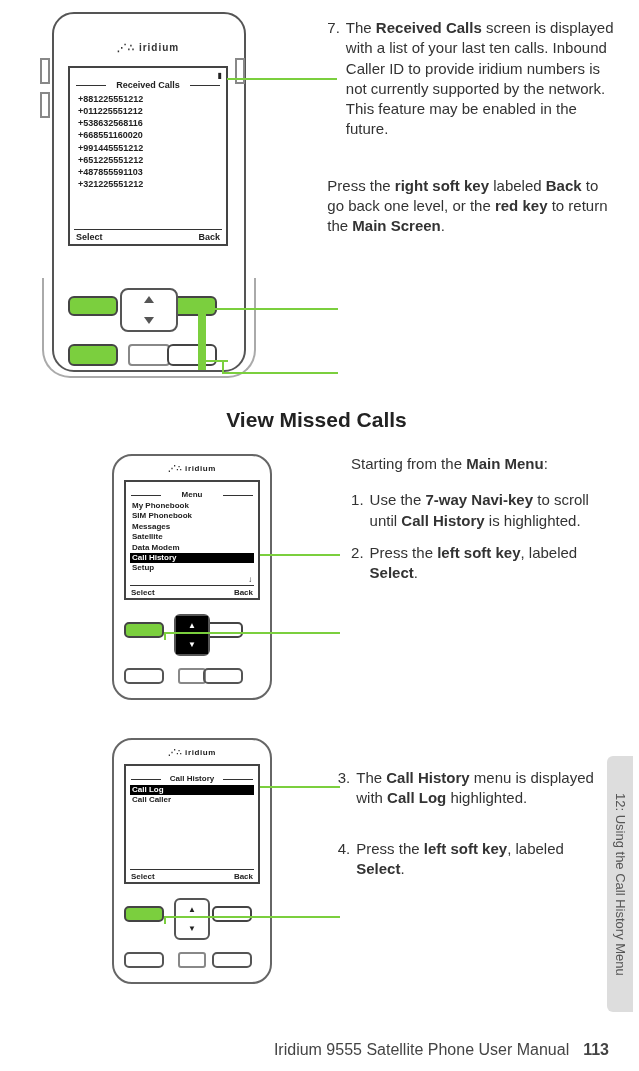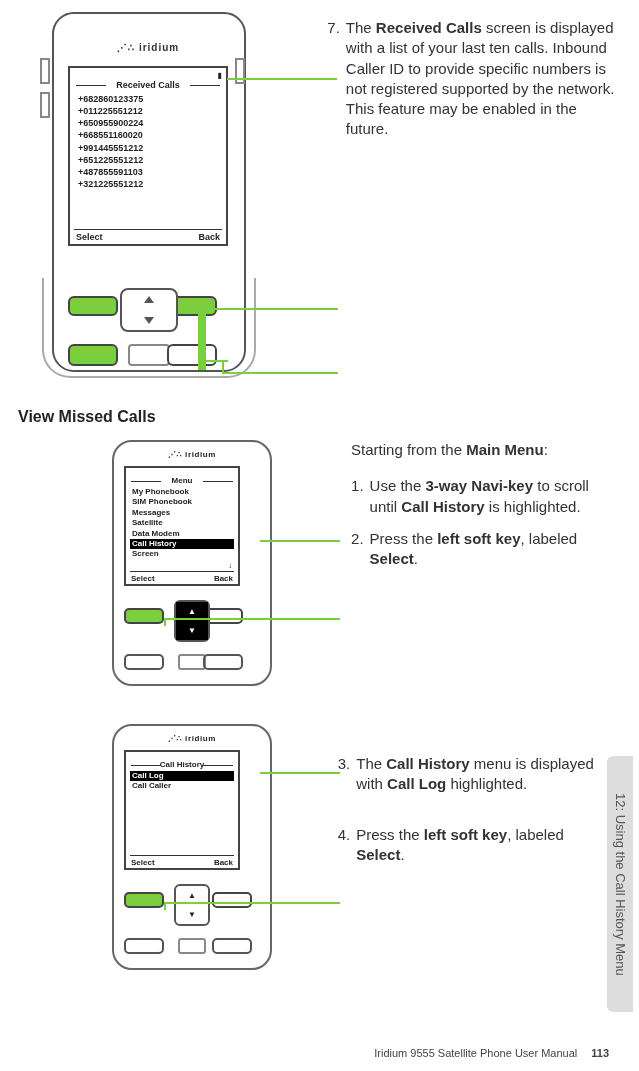--- a/index.html
+++ b/index.html
@@ -82,21 +82,21 @@
   
   .phone-small {
     width: 188px; height: 250px; position: relative;
   }
   .phone-small .body {
     position:absolute; left:14px; top:0; width:160px; height:246px;
     border:2px solid #666; border-radius:20px; background:#fff;
   }
   .phone-small .brand { position:absolute; left:18px; top:10px; width:152px; text-align:center; font-size:8px; font-weight:bold; letter-spacing:0.6px;}
   .phone-small .screen {
-    position:absolute; left:26px; top:26px; width:116px; height:120px;
+    position:absolute; left:26px; top:26px; width:136px; height:120px;
     border:2px solid #444;
   }
   .phone-small .screen .title { font-size:8px; margin-top:8px; font-weight:bold; text-align:center; position:relative;}
   .phone-small .screen .title:before, .phone-small .screen .title:after {
     content:""; position:absolute; top:50%; width:30px; height:1px; background:#333;
   }
   .phone-small .screen .title:before { left:5px;}
   .phone-small .screen .title:after { right:5px;}
   .phone-small .screen .menu { font-size:8px; font-weight:bold; padding:2px 6px 0 6px; line-height:1.3;}
   .phone-small .screen .menu .hl { background:#000; color:#fff; padding:0 2px; margin:0 -2px;}
@@ -126,41 +126,41 @@
     font-size: 15px;
     line-height: 1.35;
     color:#333;
   }
   .right-text .num { display:table-cell; padding-right:6px;}
   .right-text .body { display:table-cell;}
   .right-text .row { display:table; margin-bottom:12px;}
   b { font-weight:700; }
 
   h3.sect {
-    font-size:16px; font-weight:700; margin:0 0 14px 0;
+    font-size:21px; font-weight:700; margin:0 0 22px 0;text-align:center;
   }
   p.para {
     font-size:15px; line-height:1.35; margin:0 0 16px 0;
   }
 
   
   .side-tab {
     position:absolute; right:6px; top:756px;
     width:26px; height:256px;
     background:#ddd;
     border-radius:6px 0 0 6px;
     display:flex; align-items:center; justify-content:center;
   }
   .side-tab span {
     writing-mode: vertical-rl;
     font-size:13px; color:#555;
   }
   .footer {
     position:absolute; bottom:12px; left:0; right:30px;
-    text-align:right; font-size:11px; color:#444;
+    text-align:right; font-size:16px; color:#444;
   }
   .footer .pg { font-weight:700; margin-left:14px;}
 </style>
 </head>
 <body>
 
 <div class="page">
 
   <div style="display:flex; align-items:flex-start; position:relative;">
 
@@ -168,23 +168,23 @@
       <div class="outline"></div>
       <div class="body"></div>
       <div class="side-btn l1"></div>
         <div class="side-btn l2"></div>
         <div class="side-btn r1"></div>
       <div class="brand">⋰∴ iridium</div>
       <div class="screen">
         <div class="sig">▮</div>
         <div class="title">Received Calls</div>
         <div class="list">
-          <div>+682860123375</div>
+          <div>+881225551212</div>
           <div>+011225551212</div>
-          <div>+650955900224</div>
+          <div>+538632568116</div>
           <div>+668551160020</div>
           <div>+991445551212</div>
           <div>+651225551212</div>
           <div>+487855591103</div>
           <div>+321225551212</div>
         </div>
         <div class="divider"></div>
         <div class="softrow">
           <span>Select</span>
           <span>Back</span>
@@ -202,22 +202,25 @@
     <div class="leader" style="left:180px; top:290px; width:8px; height:62px;"></div>
     <div class="leader" style="left:180px; top:290px; width:140px; height:2px;"></div>
     <div class="leader" style="left:188px; top:342px; width:22px; height:2px;"></div>
     <div class="leader" style="left:204px; top:342px; width:2px; height:12px;"></div>
     <div class="leader" style="left:204px; top:354px; width:116px; height:2px;"></div>
 
     <div class="right-text" style="margin-left:60px; width:300px;">
       <div class="row">
         <div class="num">7.</div>
         <div class="body">
-          <span>The </span><b>Received Calls</b><span> screen is displayed with a list of your last ten calls. Inbound Caller ID to provide specific numbers is not registered supported by the network. This feature may be enabled in the future.</span>
-        </div>
+          <span>The </span><b>Received Calls</b><span> screen is displayed with a list of your last ten calls. Inbound Caller ID to provide iridium numbers is not currently supported by the network. This feature may be enabled in the future.</span>
+        </div>
+      </div>
+      <div style="margin-top:36px;">
+        <span>Press the </span><b>right soft key</b><span> labeled </span><b>Back</b><span> to go back one level, or the </span><b>red key</b><span> to return the </span><b>Main Screen</b><span>.</span>
       </div>
     </div>
   </div>
 
   <div style="margin-top:30px;">
     <h3 class="sect">View Missed Calls</h3>
   </div>
 
   <div style="display:flex; align-items:flex-start; position:relative; margin-left:80px;">
     <div class="phone-small">
@@ -225,21 +228,21 @@
       <div class="brand">⋰∴ iridium</div>
       <div class="screen">
         <div class="title">Menu</div>
         <div class="menu">
           <div>My Phonebook</div>
           <div>SIM Phonebook</div>
           <div>Messages</div>
           <div>Satellite</div>
           <div>Data Modem</div>
           <div class="hl">Call History</div>
-          <div>Screen</div>
+          <div>Setup</div>
         </div>
         <div class="scrollarrow">↓</div>
         <div class="divider"></div>
         <div class="softrow">
           <span>Select</span>
           <span>Back</span>
         </div>
       </div>
       <div class="softkey left"></div>
       <div class="softkey right"></div>
@@ -255,21 +258,21 @@
     <div class="leader" style="left:162px; top:100px; width:80px; height:2px;"></div>
     <div class="leader" style="left:66px; top:178px; width:176px; height:2px;"></div>
     <div class="leader" style="left:66px; top:178px; width:2px; height:8px;"></div>
 
     <div class="right-text" style="margin-left:82px; width:290px;">
       <div style="margin-bottom:16px;">
         <span>Starting from the </span><b>Main Menu</b><span>:</span>
       </div>
       <div class="row">
         <div class="num">1.</div>
-        <div class="body"><span>Use the </span><b>3-way Navi-key</b><span> to scroll until </span><b>Call History</b><span> is highlighted.</span></div>
+        <div class="body"><span>Use the </span><b>7-way Navi-key</b><span> to scroll until </span><b>Call History</b><span> is highlighted.</span></div>
       </div>
       <div class="row" style="margin-top:8px;">
         <div class="num">2.</div>
         <div class="body"><span>Press the </span><b>left soft key</b><span>, labeled </span><b>Select</b><span>.</span></div>
       </div>
     </div>
   </div>
 
   <div style="display:flex; align-items:flex-start; position:relative; margin-left:80px; margin-top:34px;">
     <div class="phone-small">

